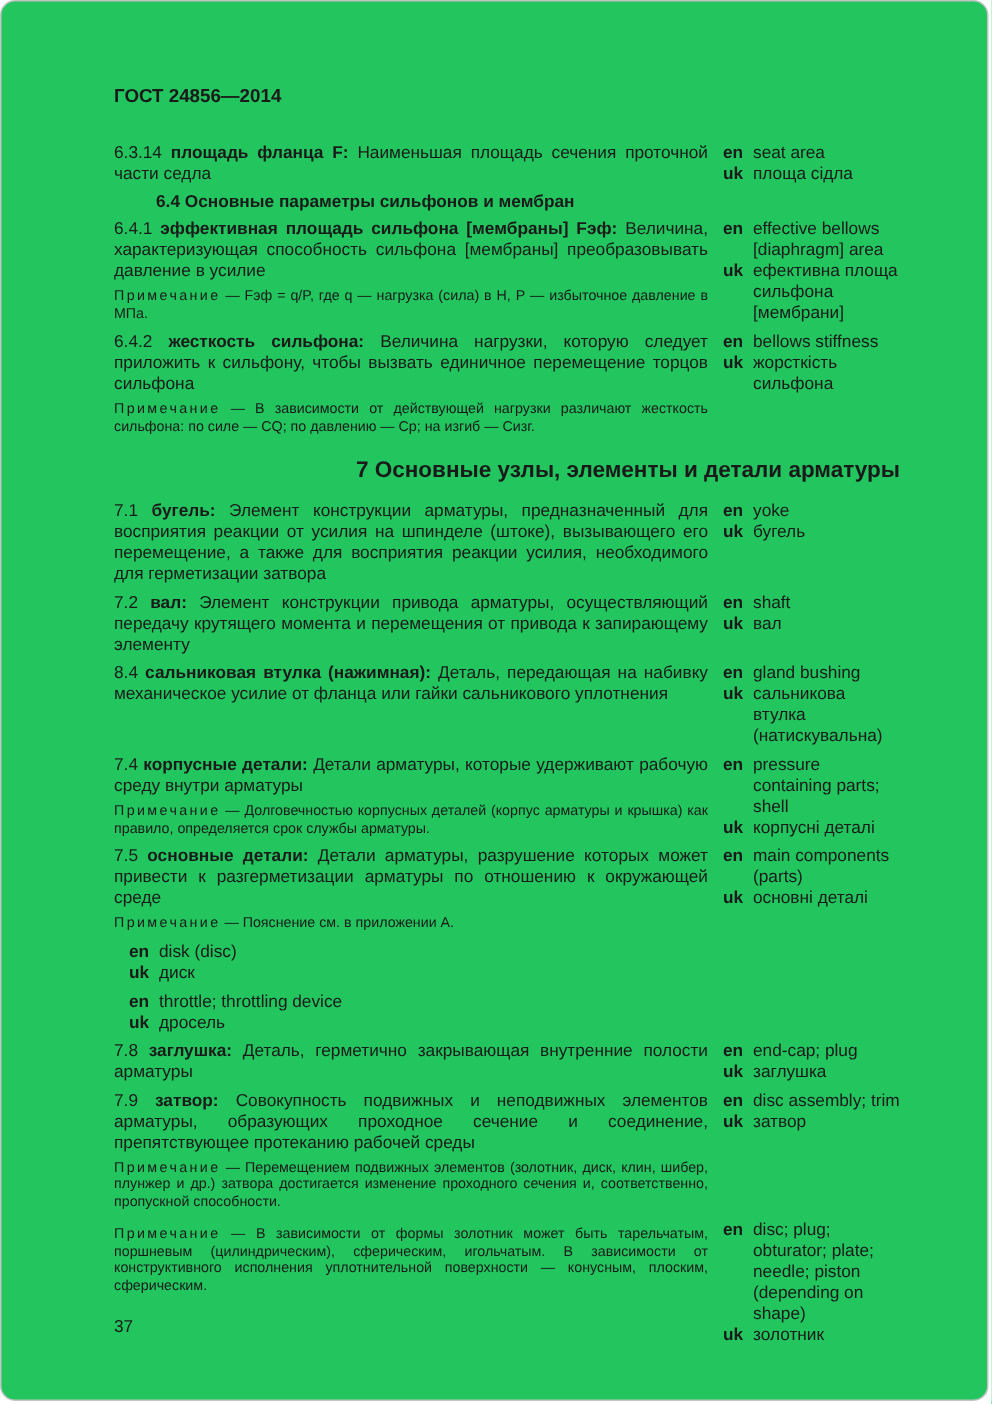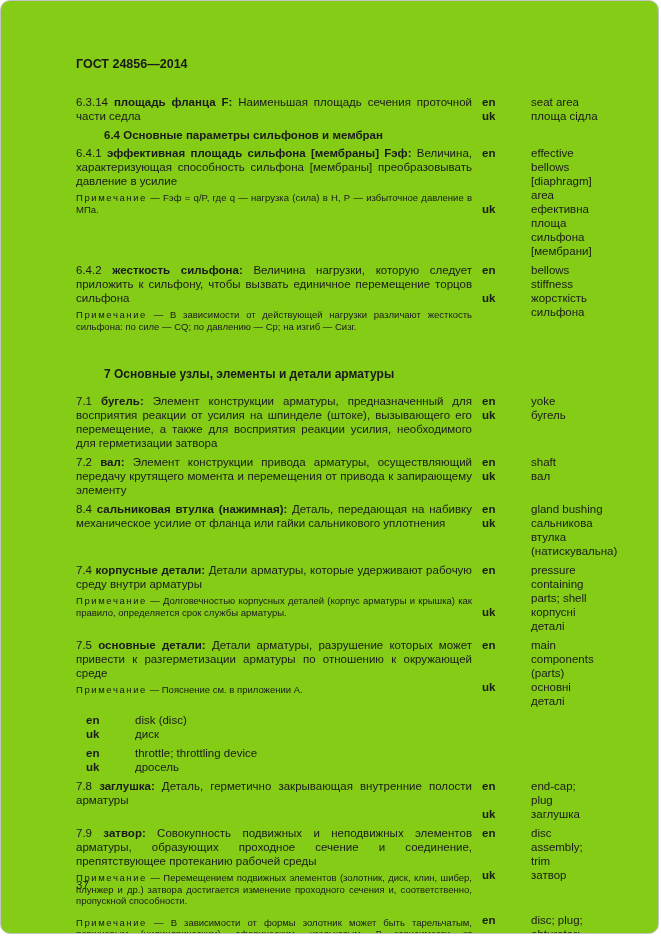--- a/index.html
+++ b/index.html
@@ -1,56 +1,57 @@
 <!DOCTYPE html>
 <html lang="ru"><head>
 <meta charset="utf-8">
 <style>
   * { margin:0; padding:0; box-sizing:border-box; }
   html,body { background:#ffffff; }
   body { font-family:"Liberation Sans", sans-serif; color:#1a1a1a; }
   .page {
     position:relative;
     width:659px; height:934px;
-    background:#84cc16;
+    background:#22c55e;
     border:1px solid #c4c4c4;
     border-radius:10px;
     padding:56px 58px 0 75px;
     overflow:hidden;
   }
   .doc-header {
     font-weight:bold;
     font-size:12.5px;
     margin-bottom:24px;
   }
   .content { width:100%; }
   .entry { display:flex; margin:2px 0 5px 0; }
   .entry-main { flex:0 0 396px; width:396px; }
   .entry-trans { flex:1 1 auto; padding-left:10px; font-size:11.5px; line-height:14px; }
-  .tr-row { display:flex; align-items:flex-start;gap:29px; }
+  .tr-row { display:flex; align-items:flex-start; }
   .tr-lang { font-weight:bold; flex:0 0 20px; width:20px; }
   .tr-text { flex:1 1 auto; }
   .term-def {
     font-size:11.5px; line-height:14px;
     text-align:justify;
   }
   .term-name { font-weight:bold; }
   .note {
     font-size:9.5px; line-height:11.5px;
     text-align:justify;
     margin:4px 0 1px 0;
   }
   .note-label { letter-spacing:1.6px; }
   .section-heading {
     font-weight:bold; font-size:11.5px; line-height:14px;
     margin:4px 0 4px 28px;
   }
   .chapter-heading {
-    font-weight:bold; font-size:12px; line-height:18px;
-    margin:32px 0 11px 28px;
+    font-weight:bold; font-size:15px; line-height:18px;
+    margin:14px 0 11px 28px;
+    text-align:right;
   }
   .page-number {
     position:absolute;
     left:75px; bottom:42px;
     font-size:11.5px;
   }
 </style>
 </head>
 <body>
 

